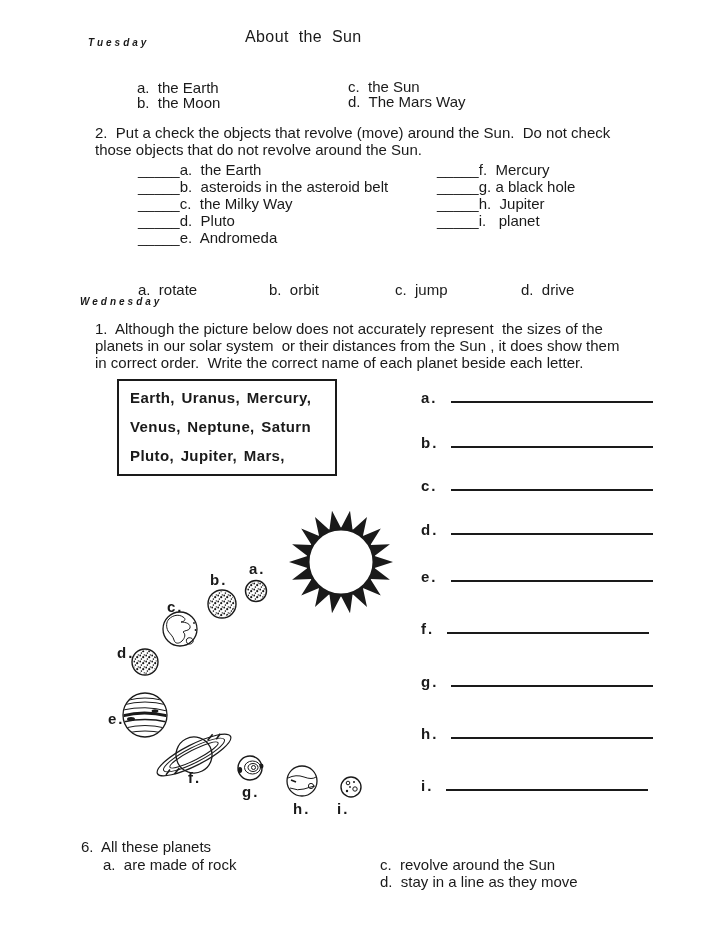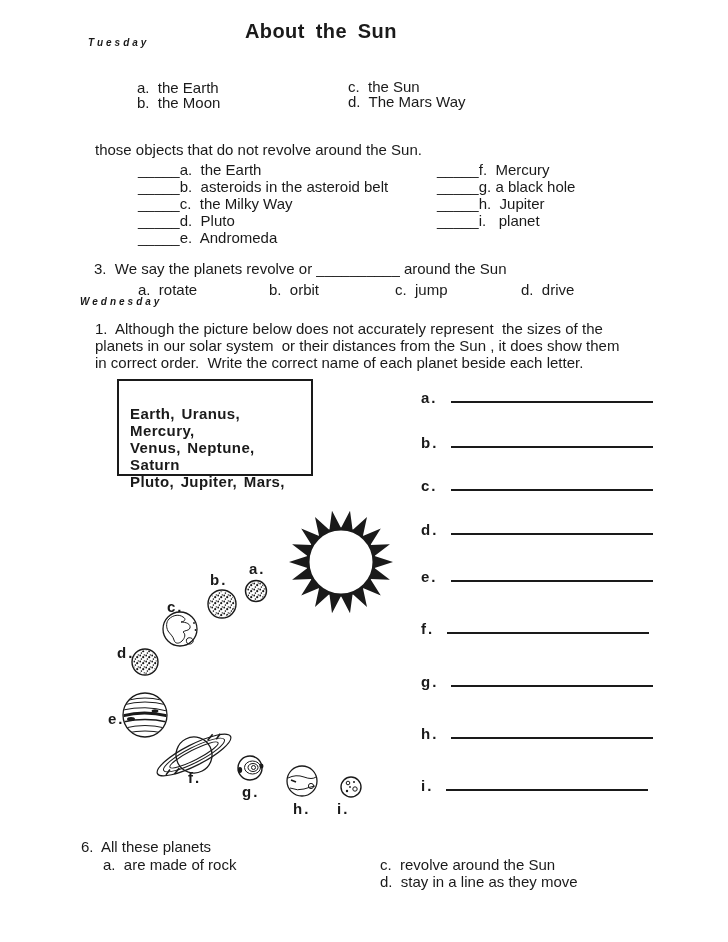--- a/index.html
+++ b/index.html
@@ -2,27 +2,27 @@
 <html><head>
 <meta charset="utf-8">
 <style>
   html,body{margin:0;padding:0;background:#ffffff;}
   .page{
     position:relative;width:728px;height:942px;background:#ffffff;
     font-family:"Liberation Sans", sans-serif;color:#1a1a1a;font-size:15px;
     overflow:hidden;
   }
   .abs{position:absolute;white-space:pre;}
-  .title{font-weight:bold;font-size:20px;word-spacing:5px;letter-spacing:.4px;}
+  .title{font-weight:normal;font-size:16px;word-spacing:5px;letter-spacing:.4px;margin-top:8px;}
   .dayhead{font-weight:bold;font-size:10px;letter-spacing:3px;font-style:italic;}
   .wordbox{
-    position:absolute;left:117px;top:379px;width:196px;height:97px;
+    position:absolute;left:117px;top:379px;width:220px;height:97px;
     border:2px solid #1a1a1a;box-sizing:border-box;
     display:flex;flex-direction:column;justify-content:space-between;
-    padding:24px 4px 10px 11px;font-weight:bold;letter-spacing:.4px;word-spacing:2px;
+    padding:8px 4px 10px 11px;font-weight:bold;letter-spacing:.4px;word-spacing:2px;
   }
   .ansrow{position:absolute;left:421px;white-space:nowrap;}
   .ansrow .letter{font-weight:bold;letter-spacing:2px;}
   .ansrow .line{
     display:inline-block;width:202px;height:12px;margin-left:13px;
     border-bottom:2.5px solid #1a1a1a;
   }
   svg text{
     font-family:"Liberation Sans", sans-serif;font-weight:bold;
     font-size:15px;letter-spacing:2px;fill:#1a1a1a;
@@ -34,33 +34,33 @@
 <div class="page">
 
   <div class="abs title" style="left:245px;top:20px">About the Sun</div>
   <div class="abs dayhead" style="left:88px;top:37px">Tuesday</div>
 
   <div class="abs" style="left:137px;top:79px">a.  the Earth</div>
   <div class="abs" style="left:137px;top:94px">b.  the Moon</div>
   <div class="abs" style="left:348px;top:78px">c.  the Sun</div>
   <div class="abs" style="left:348px;top:93px">d.  The Mars Way</div>
 
+  <div class="abs" style="left:95px;top:124px">2.  Put a check the objects that revolve (move) around the Sun.  Do not check</div>
   <div class="abs" style="left:95px;top:141px">those objects that do not revolve around the Sun.</div>
 
   <div class="abs" style="left:138px;top:161px">_____a.  the Earth</div>
   <div class="abs" style="left:138px;top:178px">_____b.  asteroids in the asteroid belt</div>
   <div class="abs" style="left:138px;top:195px">_____c.  the Milky Way</div>
   <div class="abs" style="left:138px;top:212px">_____d.  Pluto</div>
   <div class="abs" style="left:138px;top:229px">_____e.  Andromeda</div>
   <div class="abs" style="left:437px;top:161px">_____f.  Mercury</div>
   <div class="abs" style="left:437px;top:178px">_____g. a black hole</div>
   <div class="abs" style="left:437px;top:195px">_____h.  Jupiter</div>
   <div class="abs" style="left:437px;top:212px">_____i.   planet</div>
 
-  <div class="abs" style="left:94px;top:260px">3.  We say the planets revolve or __________ around the Sun</div>
   <div class="abs" style="left:138px;top:281px">a.  rotate</div>
   <div class="abs" style="left:269px;top:281px">b.  orbit</div>
   <div class="abs" style="left:395px;top:281px">c.  jump</div>
   <div class="abs" style="left:521px;top:281px">d.  drive</div>
 
   <div class="abs dayhead" style="left:80px;top:296px">Wednesday</div>
   <div class="abs" style="left:95px;top:320px">1.  Although the picture below does not accurately represent  the sizes of the</div>
   <div class="abs" style="left:95px;top:337px">planets in our solar system  or their distances from the Sun , it does show them</div>
   <div class="abs" style="left:95px;top:354px">in correct order.  Write the correct name of each planet beside each letter.</div>
 

